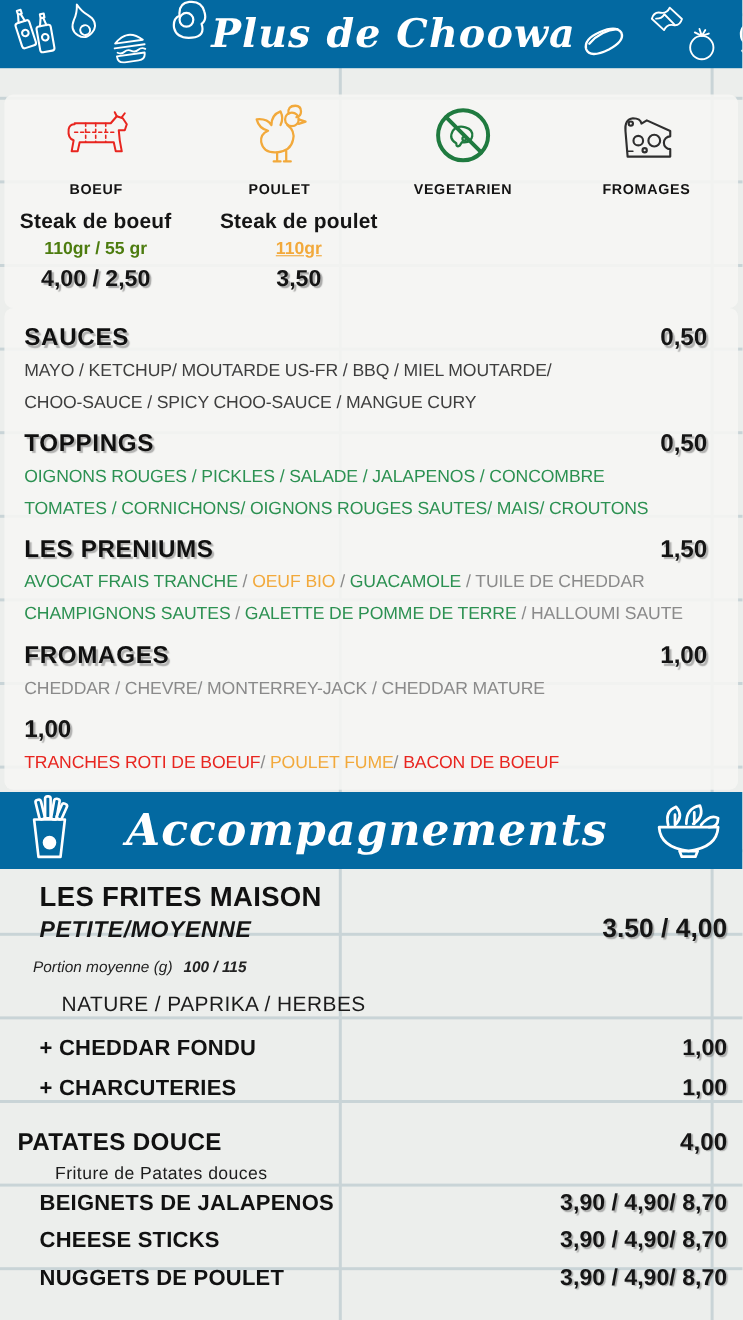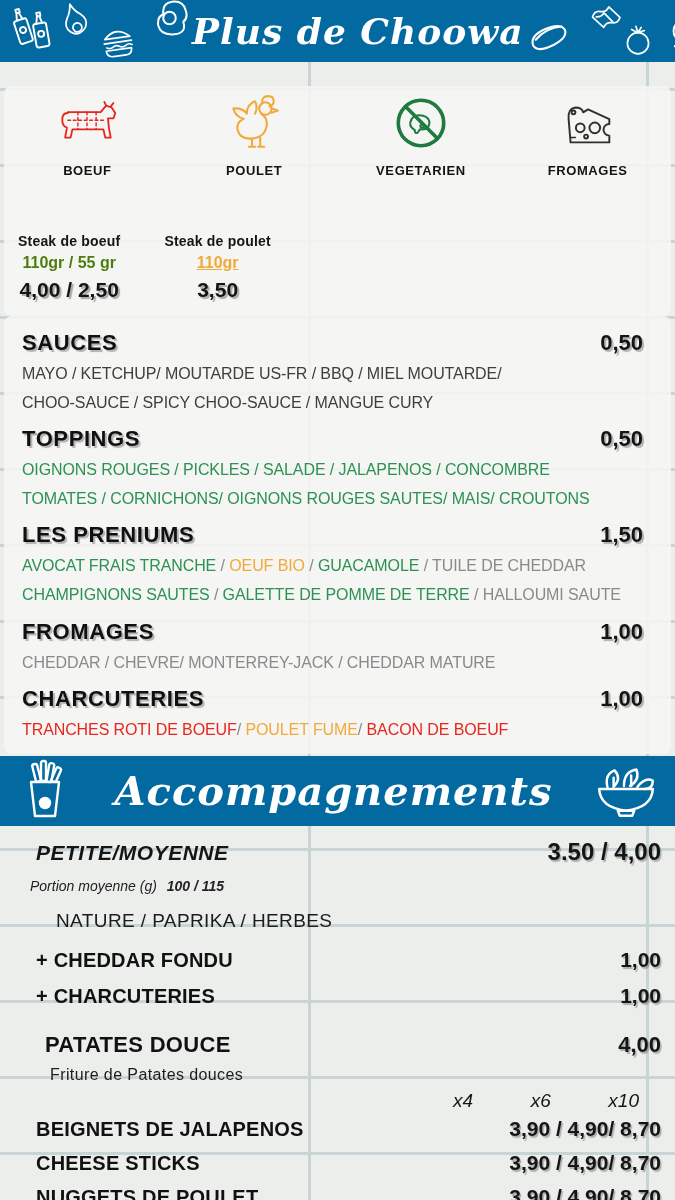--- a/index.html
+++ b/index.html
@@ -23,21 +23,21 @@
 
   .card { background:rgba(246,246,244,0.88); border-radius:8px; margin:0 4px; }
   .top-card { margin-top:24px; padding:6px 0 2px; }
   .cats { display:flex; }
   .cat { flex:1; display:flex; flex-direction:column; align-items:center; }
   .cat svg { width:62px; height:62px; }
   .cat-label { margin-top:5px; font-size:13px; font-weight:bold; letter-spacing:.6px; color:#131313; }
 
   .steaks { display:flex; padding:12px 0 12px 14px; gap:44px; }
   .steak { text-align:center; }
-  .steak-name { font-size:14px; font-weight:bold; letter-spacing:.2px;margin-top:43px; }
+  .steak-name { font-size:19px; font-weight:bold; letter-spacing:.2px; }
   .steak-weight { font-size:16px; font-weight:bold; margin:5px 0 6px; }
   .steak-price { font-size:21px; font-weight:bold; }
   .price-shadow { text-shadow:2px 2px 1px rgba(95,95,95,.5); }
 
   .sections-card { padding:8px 0 6px; }
   .sec { padding:6px 28px 7px 18px; }
   .sec-head { display:flex; justify-content:space-between; align-items:baseline; }
   .sec-title { font-size:22px; font-weight:bold; letter-spacing:.6px; color:#101010; text-shadow:2px 2px 1px rgba(95,95,95,.45); }
   .sec-price { font-size:22px; font-weight:bold; text-shadow:2px 2px 1px rgba(95,95,95,.45); }
   .sec-line { font-size:16px; letter-spacing:-.1px; margin-top:7px; line-height:1.35; }
@@ -47,21 +47,21 @@
   .side-name { font-weight:bold; color:#111; }
   .price2 { font-weight:bold; font-size:21px; text-shadow:1.5px 1.5px 1px rgba(95,95,95,.45); }
   .frites-block { padding-left:36px; }
   .frites-name { font-size:25px; font-weight:bold; letter-spacing:.3px; }
   .frites-sub { font-size:21px; font-weight:bold; font-style:italic; letter-spacing:.5px;text-align:center; }
   .note { margin:12px 0 0 -6px; font-size:14px; font-style:italic; color:#222; }
   .note b { margin-left:6px; }
   .variants { margin:16px 0 10px 56px; font-size:19px; color:#1b1b1b; letter-spacing:.4px; }
   .addon-row { padding:6px 0 6px 36px; }
   .addon-name { font-size:20px; letter-spacing:.2px; }
-  .patates-row { margin-top:18px; padding-left:45px; }
+  .patates-row { margin-top:18px; padding-left:16px; }
   .patates-name { font-size:22px; letter-spacing:.3px; }
   .patates-note { margin:8px 0 0 50px; font-size:16px; color:#1c1c1c; letter-spacing:.4px; }
   .size-row { display:flex; justify-content:space-between; width:212px; margin-left:auto; padding:6px 22px 0 4px; font-style:italic; font-size:19px; color:#161616; }
   .combo-row { padding:5px 0 5px 36px; }
   .combo-name { font-size:20px; letter-spacing:.2px; }
 </style>
 </head>
 <body>
 
 <header class="band">
@@ -230,21 +230,20 @@
     </section>
     <section class="sec">
       <div class="sec-head">
         <h2 class="sec-title">FROMAGES</h2>
         <div class="sec-price">1,00</div>
       </div>
       <div class="sec-line"><span style="color: rgb(138, 138, 138);">CHEDDAR / CHEVRE/ MONTERREY-JACK / CHEDDAR MATURE</span></div>
     </section>
     <section class="sec">
       <div class="sec-head">
-        <h2 class="sec-title">CHARCUTERIES</h2>
         <div class="sec-price">1,00</div>
       </div>
       <div class="sec-line"><span style="color: rgb(232, 37, 31);">TRANCHES ROTI DE BOEUF</span><span style="color: rgb(138, 138, 138);">/ </span><span style="color: rgb(242, 169, 59);">POULET FUME</span><span style="color: rgb(138, 138, 138);">/ </span><span style="color: rgb(232, 37, 31);">BACON DE BOEUF</span></div>
     </section>
   </div>
 
 <header class="band band2">
   <span>
     <svg width="58" height="62" viewBox="0 0 56 62" fill="none" stroke="#fff" stroke-width="2.4" stroke-linejoin="round" stroke-linecap="round">
       <rect x="17" y="6" width="5" height="18" rx="2" transform="rotate(-14 19 15)"></rect>
@@ -264,20 +263,21 @@
       <path d="M20 19v8M37 17v10"></path>
       <path d="M6 30h52q-1 18-26 21Q7 48 6 30z"></path>
       <path d="M24 51h16l-2 5H26z"></path>
     </svg>
   </span>
 </header>
 
 <div class="sides">
 
   <div class="frites-block">
+    <div class="side-name frites-name">LES FRITES MAISON</div>
     <div class="row">
       <div class="frites-sub">PETITE/MOYENNE</div>
       <div class="price2" style="font-size:24px">3.50 / 4,00</div>
     </div>
     <div class="note">
       <span>Portion moyenne (g)</span>
       <b>100 / 115</b>
     </div>
   </div>
 
@@ -293,25 +293,20 @@
         <div class="price2">1,00</div>
       </div>
     </div>
 
   <div class="row patates-row">
     <div class="side-name patates-name">PATATES DOUCE</div>
     <div class="price2" style="font-size:22px">4,00</div>
   </div>
   <div class="patates-note">Friture de Patates douces</div>
 
-  <div class="size-row">
-    <span>x4</span>
-    <span>x6</span>
-    <span>x10</span>
-  </div>
 
   <div>
       <div class="row combo-row">
         <div class="side-name combo-name">BEIGNETS DE JALAPENOS</div>
         <div class="price2">3,90 / 4,90/ 8,70</div>
       </div>
       <div class="row combo-row">
         <div class="side-name combo-name">CHEESE STICKS</div>
         <div class="price2">3,90 / 4,90/ 8,70</div>
       </div>

